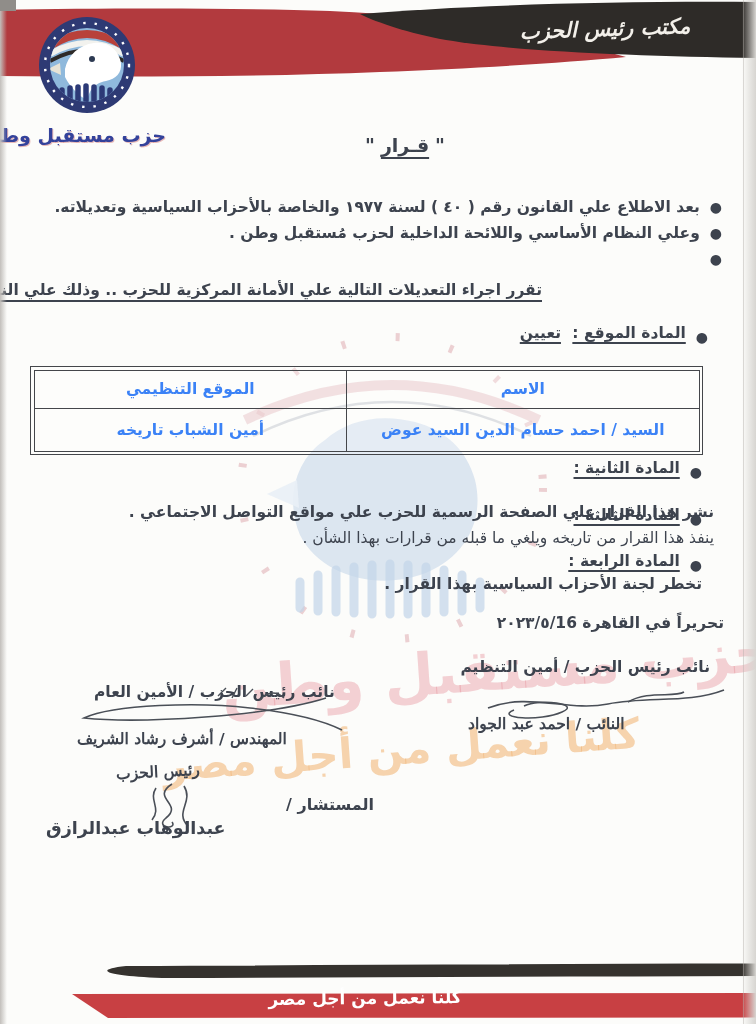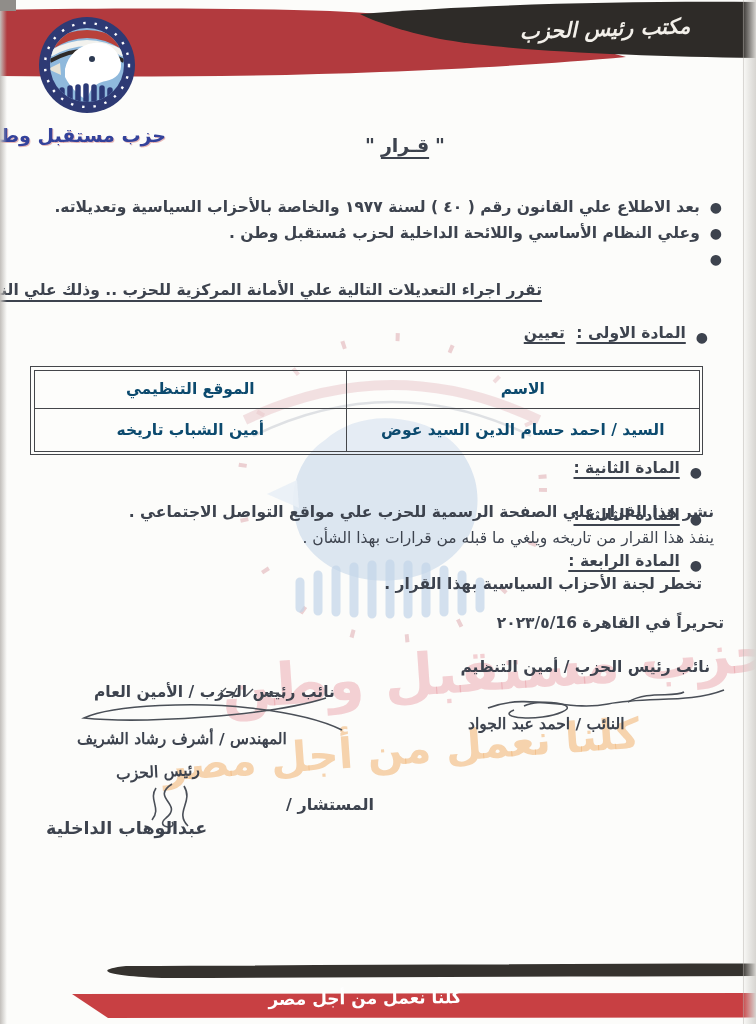--- a/index.html
+++ b/index.html
@@ -34,21 +34,21 @@
   .dot{font-size:14px;line-height:26px;}
   .u{text-decoration:underline;text-underline-offset:4px;text-decoration-thickness:1.5px;}
   .decision{text-decoration:underline;text-underline-offset:5px;text-decoration-thickness:1.5px;}
   
   .tbl-wrap{
     position:absolute;top:366px;left:30px;width:666px;z-index:2;
     border:1.6px solid #44464a;padding:2.5px;background:rgba(255,255,255,.25);
   }
   table.appoint{width:100%;border-collapse:collapse;direction:rtl;}
   table.appoint th,table.appoint td{
-    border:1.6px solid #44464a;text-align:center;font-size:15.5px;font-weight:700;color:#0c4a6e;
+    border:1.6px solid #44464a;text-align:center;font-size:15.5px;font-weight:700;color:#3b82f6;
   }
   table.appoint th{height:35px;}
   table.appoint td{height:40px;}
   .col-name{width:53%;}
   
   .sig-name{font-family:"DejaVu Serif", serif;font-weight:600;font-size:15.5px;}
   .pres-label{font-family:"DejaVu Serif", serif;transform:rotate(-3deg);}
   .pres-name{font-size:17.5px;font-weight:800;letter-spacing:.5px;}
   .role{font-size:16px;font-weight:800;}
   .sig-svg{position:absolute;z-index:2;}
@@ -140,21 +140,21 @@
       <span class="dot">●</span>
     </div>
   </div>
 
   <div class="line decision" style="top:281px;right:214px;">تقرر اجراء التعديلات التالية علي الأمانة المركزية للحزب .. وذلك علي النحو التالي :</div>
 
   <div class="line" style="top:324px;right:48px;">
     <span style="display:flex;gap:10px;direction:rtl;">
       <span class="dot">●</span>
       <span>
-        <span class="u">المادة الاولى :</span>
+        <span class="u">المادة الموقع :</span>
         <span class="u" style="margin-right:6px;">تعيين</span>
       </span>
     </span>
   </div>
 
   <div class="tbl-wrap">
     <table class="appoint">
       <tbody>
           <tr>
         <th class="col-name">الاسم</th>
@@ -206,21 +206,21 @@
     <path d="M256 16 C200 34 70 42 14 36 C44 22 130 20 180 26 C216 30 248 36 272 48" fill="none" stroke="#4a4f57" stroke-width="1.6"></path>
     <path d="M148 14 l8 -8 M162 16 l5 -10 M176 14 l7 -7 M190 18 c8 -10 18 -8 24 -2" fill="none" stroke="#4a4f57" stroke-width="1.4"></path>
   </svg>
   <div class="line sig-name" style="top:729px;left:77px;right:auto;">المهندس / أشرف رشاد الشريف</div>
 
   <div class="line pres-label" style="top:762px;left:116px;right:auto;">رئيس الحزب</div>
   <svg class="sig-svg" style="left:122px;top:780px;" width="92" height="54" viewBox="0 0 92 54">
     <path d="M50 4 C28 18 62 24 44 38 C32 48 56 50 50 42 M62 6 C72 22 52 32 66 46 M34 8 C26 20 40 28 30 40" fill="none" stroke="#4a4f57" stroke-width="1.6"></path>
   </svg>
   <div class="line role" style="top:795px;left:286px;right:auto;">المستشار /</div>
-  <div class="line pres-name" style="top:818px;left:46px;right:auto;">عبدالوهاب الداخلية</div>
+  <div class="line pres-name" style="top:818px;left:46px;right:auto;">عبدالوهاب عبدالرازق</div>
 
   <svg class="ftr-svg" width="756" height="84" viewBox="0 0 84 84" style="width:756px;height:84px;" preserveAspectRatio="none">
     <path d="M14 26 C200 18 520 10 726 6 L734 10 C736 14 734 18 730 19 C520 23 220 32 18 38 C12 36 10 30 14 26 Z" fill="#35322e"></path>
     <path d="M8 54 L756 44 L756 72 L12 78 Z" fill="#c84043"></path>
     <ellipse cx="740" cy="84" rx="48" ry="26" fill="#98989a"></ellipse>
   </svg>
   <div class="footer-slogan">كلنا نعمل من أجل مصر</div>
 
   <div class="edge-right"></div>
   <div class="edge-right-line"></div>

